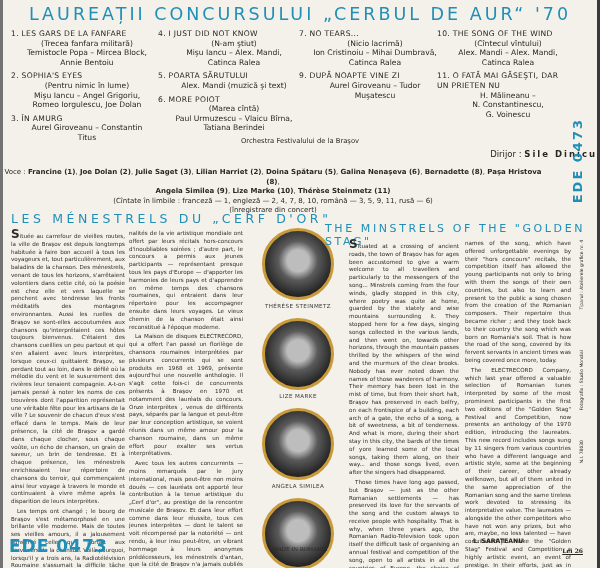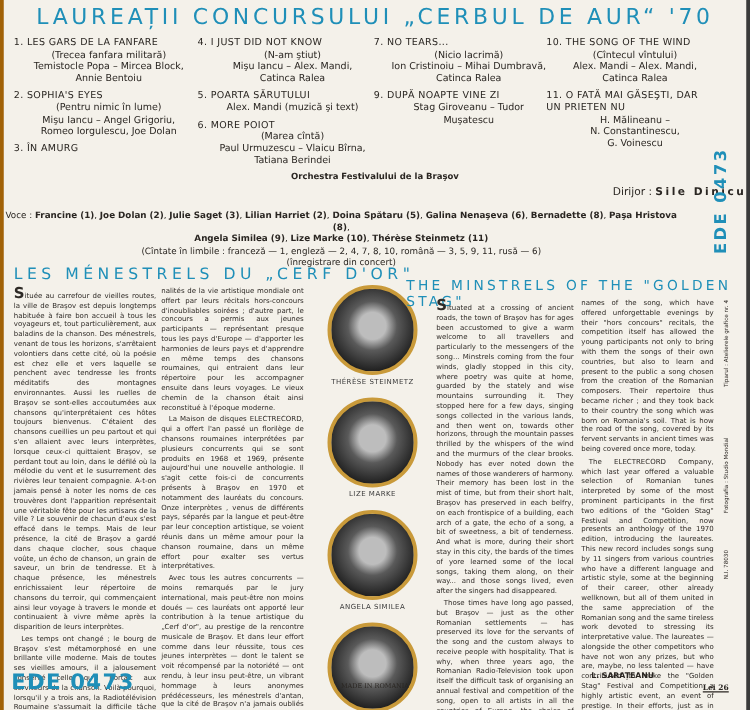--- a/index.html
+++ b/index.html
@@ -3,32 +3,32 @@
 <meta charset="utf-8">
 <style>
   html, body { margin: 0; padding: 0; }
   body {
     width: 600px; height: 568px; overflow: hidden;
     background: #f4f1ea;
     font-family: "DejaVu Sans", sans-serif;
     color: #2a2622;
     position: relative;
   }
-  .page { position: absolute; inset: 0; border-left: 3px solid #a16207; border-right: 3px solid #3a3a3a; box-sizing: border-box; padding-left: 45px; }
+  .page { position: absolute; inset: 0; border-left: 3px solid #737373; border-right: 3px solid #3a3a3a; box-sizing: border-box; padding-left: 45px; }
   .title {
     position: absolute; left: 0; right: 0; top: 4px;
     text-align: center; color: #1f8fb8;
     font-size: 17.5px; letter-spacing: 3px; font-weight: normal;
   }
   .tracks { position: absolute; top: 29px; left: 8px; width: 580px; height: 120px; font-size: 7.6px; line-height: 9.6px; }
   .track-col { position: absolute; top: 0; }
   .track { margin-bottom: 4px; }
   .track .t { text-transform: uppercase; letter-spacing: 0.3px; }
   .track .sub { padding-left: 12px; text-align: center; }
-  .orch { position: absolute; top: 137px; left: 0; right: 0; text-align: center; font-size: 6.8px; font-weight: bold; }
+  .orch { position: absolute; top: 137px; left: 0; right: 0; text-align: center; font-size: 6.8px; font-weight: normal; }
   .dir { position: absolute; top: 149px; left: 0; right: 0; text-align: right; font-size: 8.5px; }
   .dir b { letter-spacing: 2px; }
   .voices { position: absolute; top: 168px; left: 0; width: 540px; text-align: center; font-size: 7px; line-height: 9.5px; }
   .voices b { font-weight: bold; }
   .cat-vert {
     position: absolute; right: 12px; top: 118px;
     writing-mode: vertical-rl; transform: rotate(180deg);
     color: #1f8fb8; font-weight: bold; font-size: 13px; letter-spacing: 2px;
   }
   .h-fr { position: absolute; left: 8px; top: 211px; color: #1f8fb8; font-size: 12.5px; letter-spacing: 3.6px; }
@@ -68,20 +68,21 @@
         <div class="sub">Annie Bentoiu</div>
       </div>
       <div class="track">
         <div class="t">2. SOPHIA'S EYES</div>
         <div class="sub">(Pentru nimic în lume)</div>
         <div class="sub">Mişu Iancu – Angel Grigoriu,</div>
         <div class="sub">Romeo Iorgulescu, Joe Dolan</div>
       </div>
       <div class="track">
         <div class="t">3. ÎN AMURG</div>
+        <div class="sub">Aurel Giroveanu – Constantin Titus</div>
       </div>
     </div>
 
     <div class="track-col" style="left:147px;width:140px">
       <div class="track">
         <div class="t">4. I JUST DID NOT KNOW</div>
         <div class="sub">(N-am ştiut)</div>
         <div class="sub">Mişu Iancu – Alex. Mandi,</div>
         <div class="sub">Catinca Ralea</div>
       </div>
@@ -99,21 +100,21 @@
 
     <div class="track-col" style="left:288px;width:140px">
       <div class="track">
         <div class="t">7. NO TEARS...</div>
         <div class="sub">(Nicio lacrimă)</div>
         <div class="sub">Ion Cristinoiu – Mihai Dumbravă,</div>
         <div class="sub">Catinca Ralea</div>
       </div>
       <div class="track">
         <div class="t">9. DUPĂ NOAPTE VINE ZI</div>
-        <div class="sub">Stag Giroveanu – Tudor Muşatescu</div>
+        <div class="sub">Aurel Giroveanu – Tudor Muşatescu</div>
       </div>
     </div>
 
     <div class="track-col" style="left:426px;width:130px">
       <div class="track">
         <div class="t">10. THE SONG OF THE WIND</div>
         <div class="sub">(Cîntecul vîntului)</div>
         <div class="sub">Alex. Mandi – Alex. Mandi,</div>
         <div class="sub">Catinca Ralea</div>
       </div>

